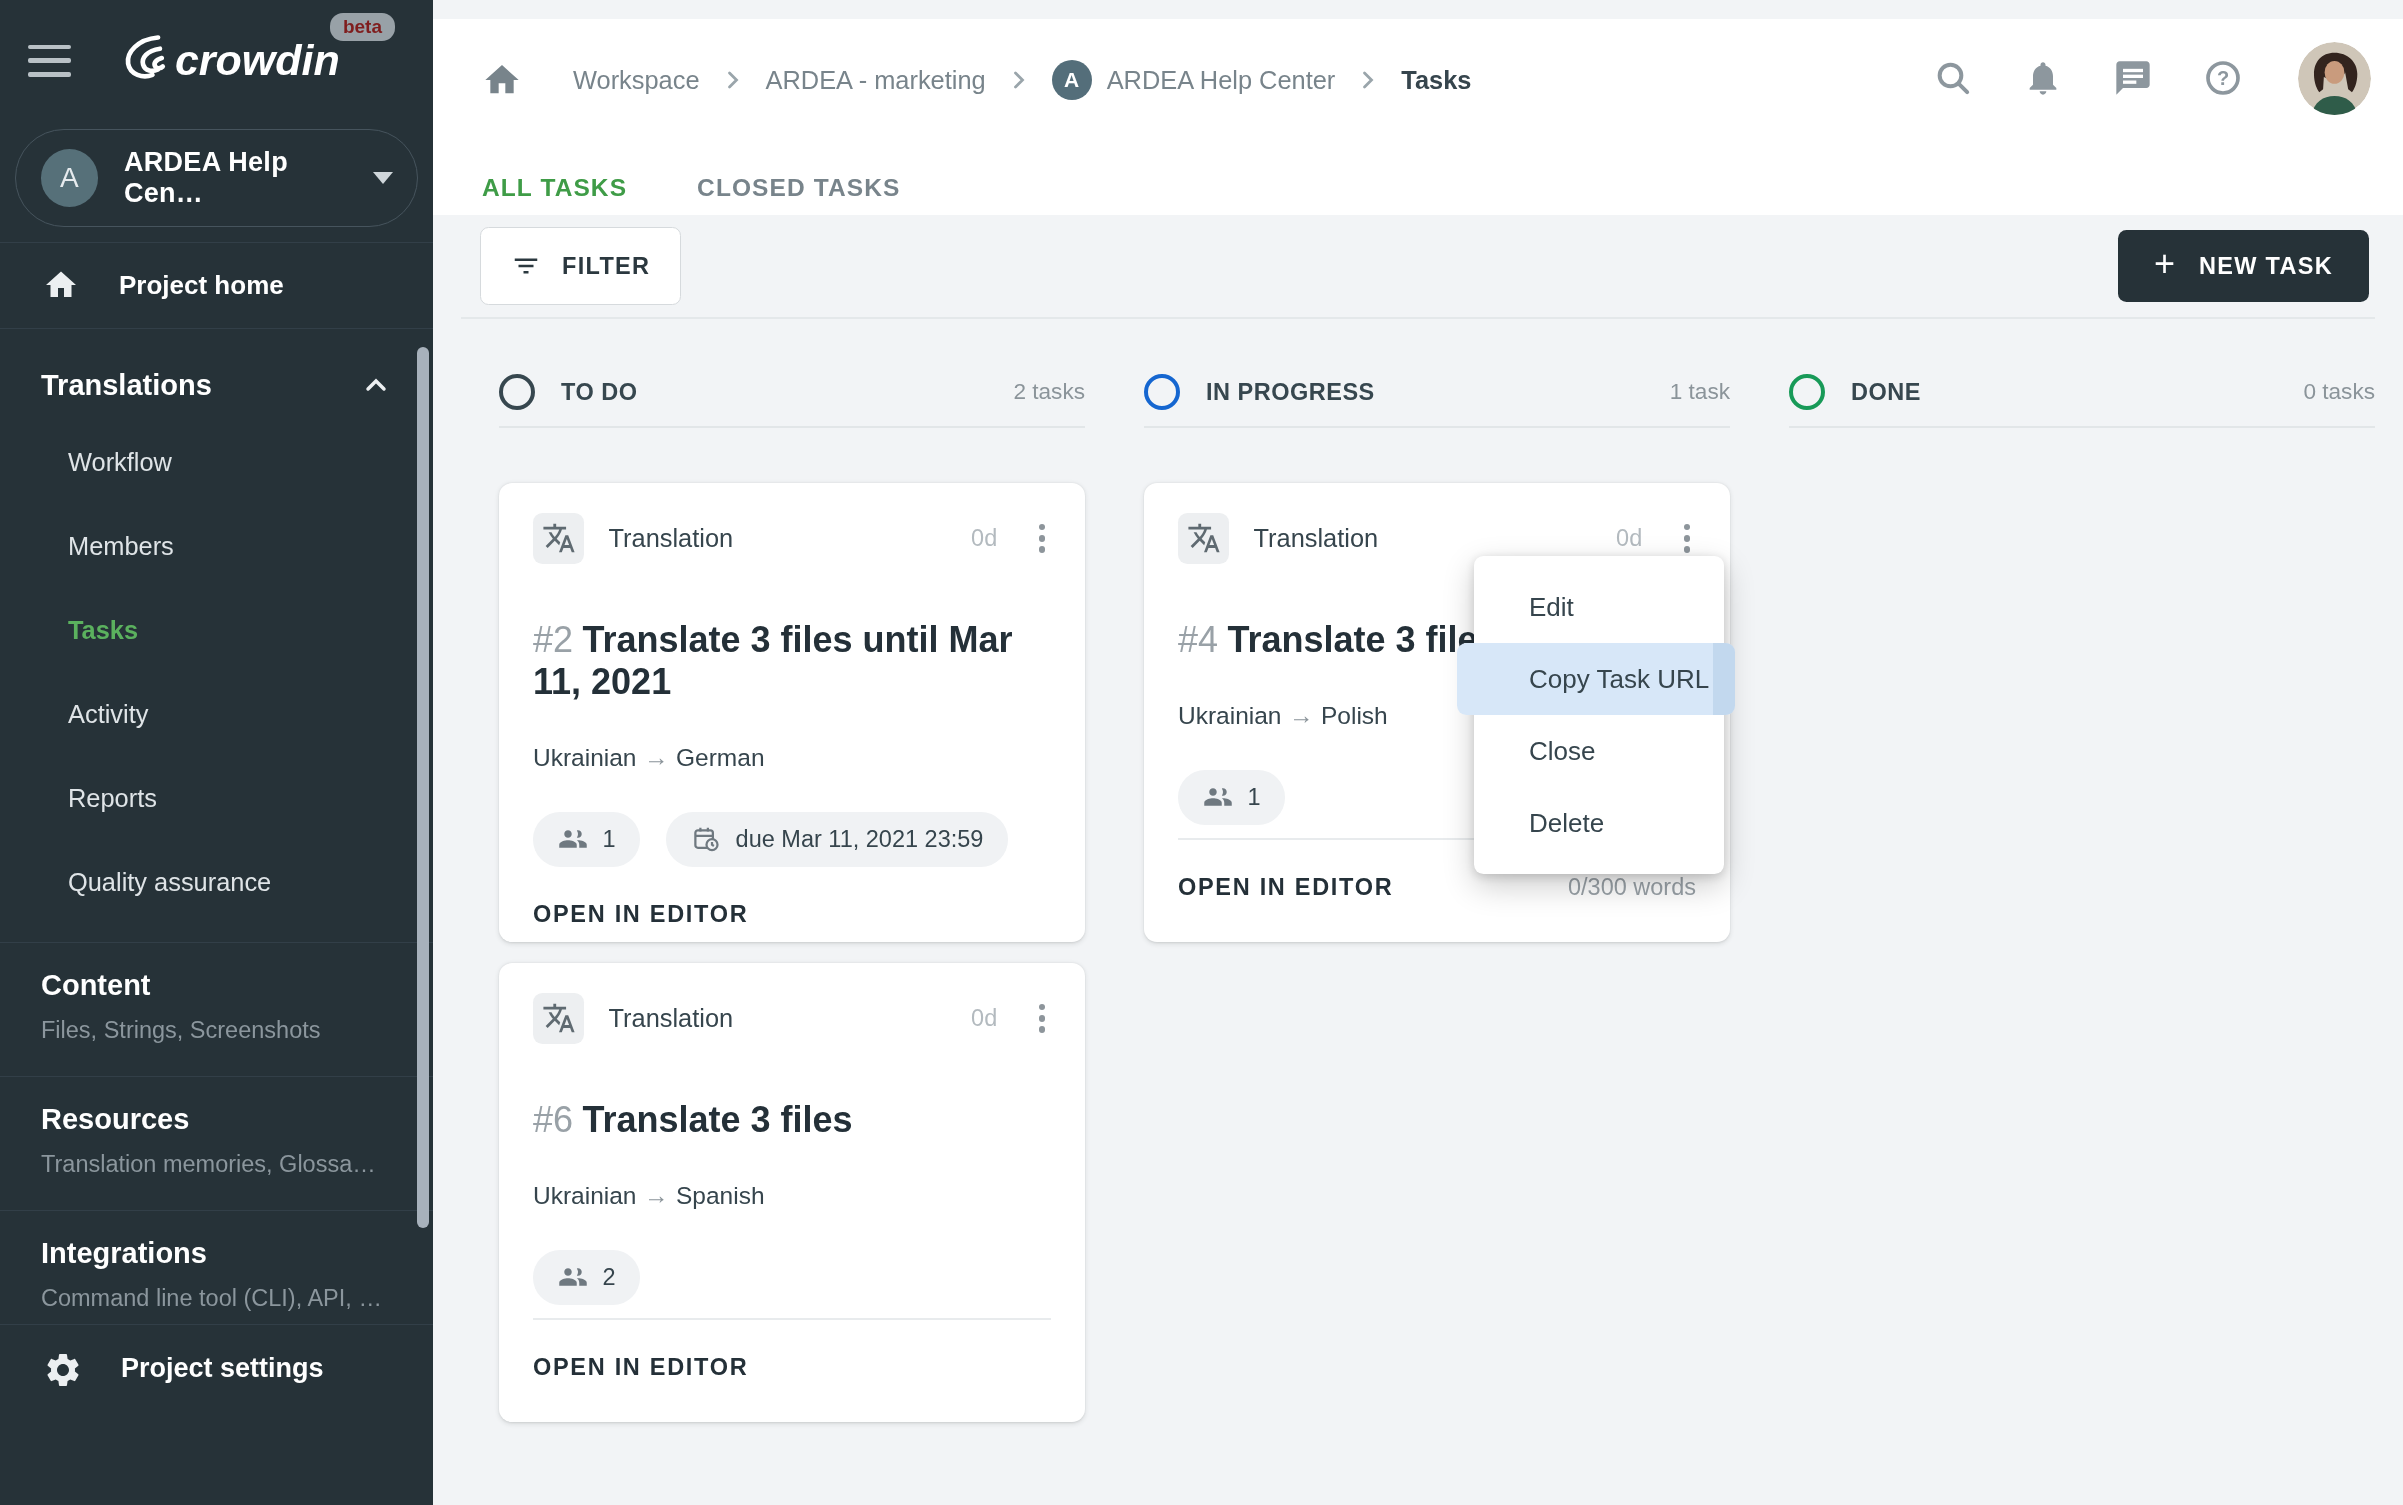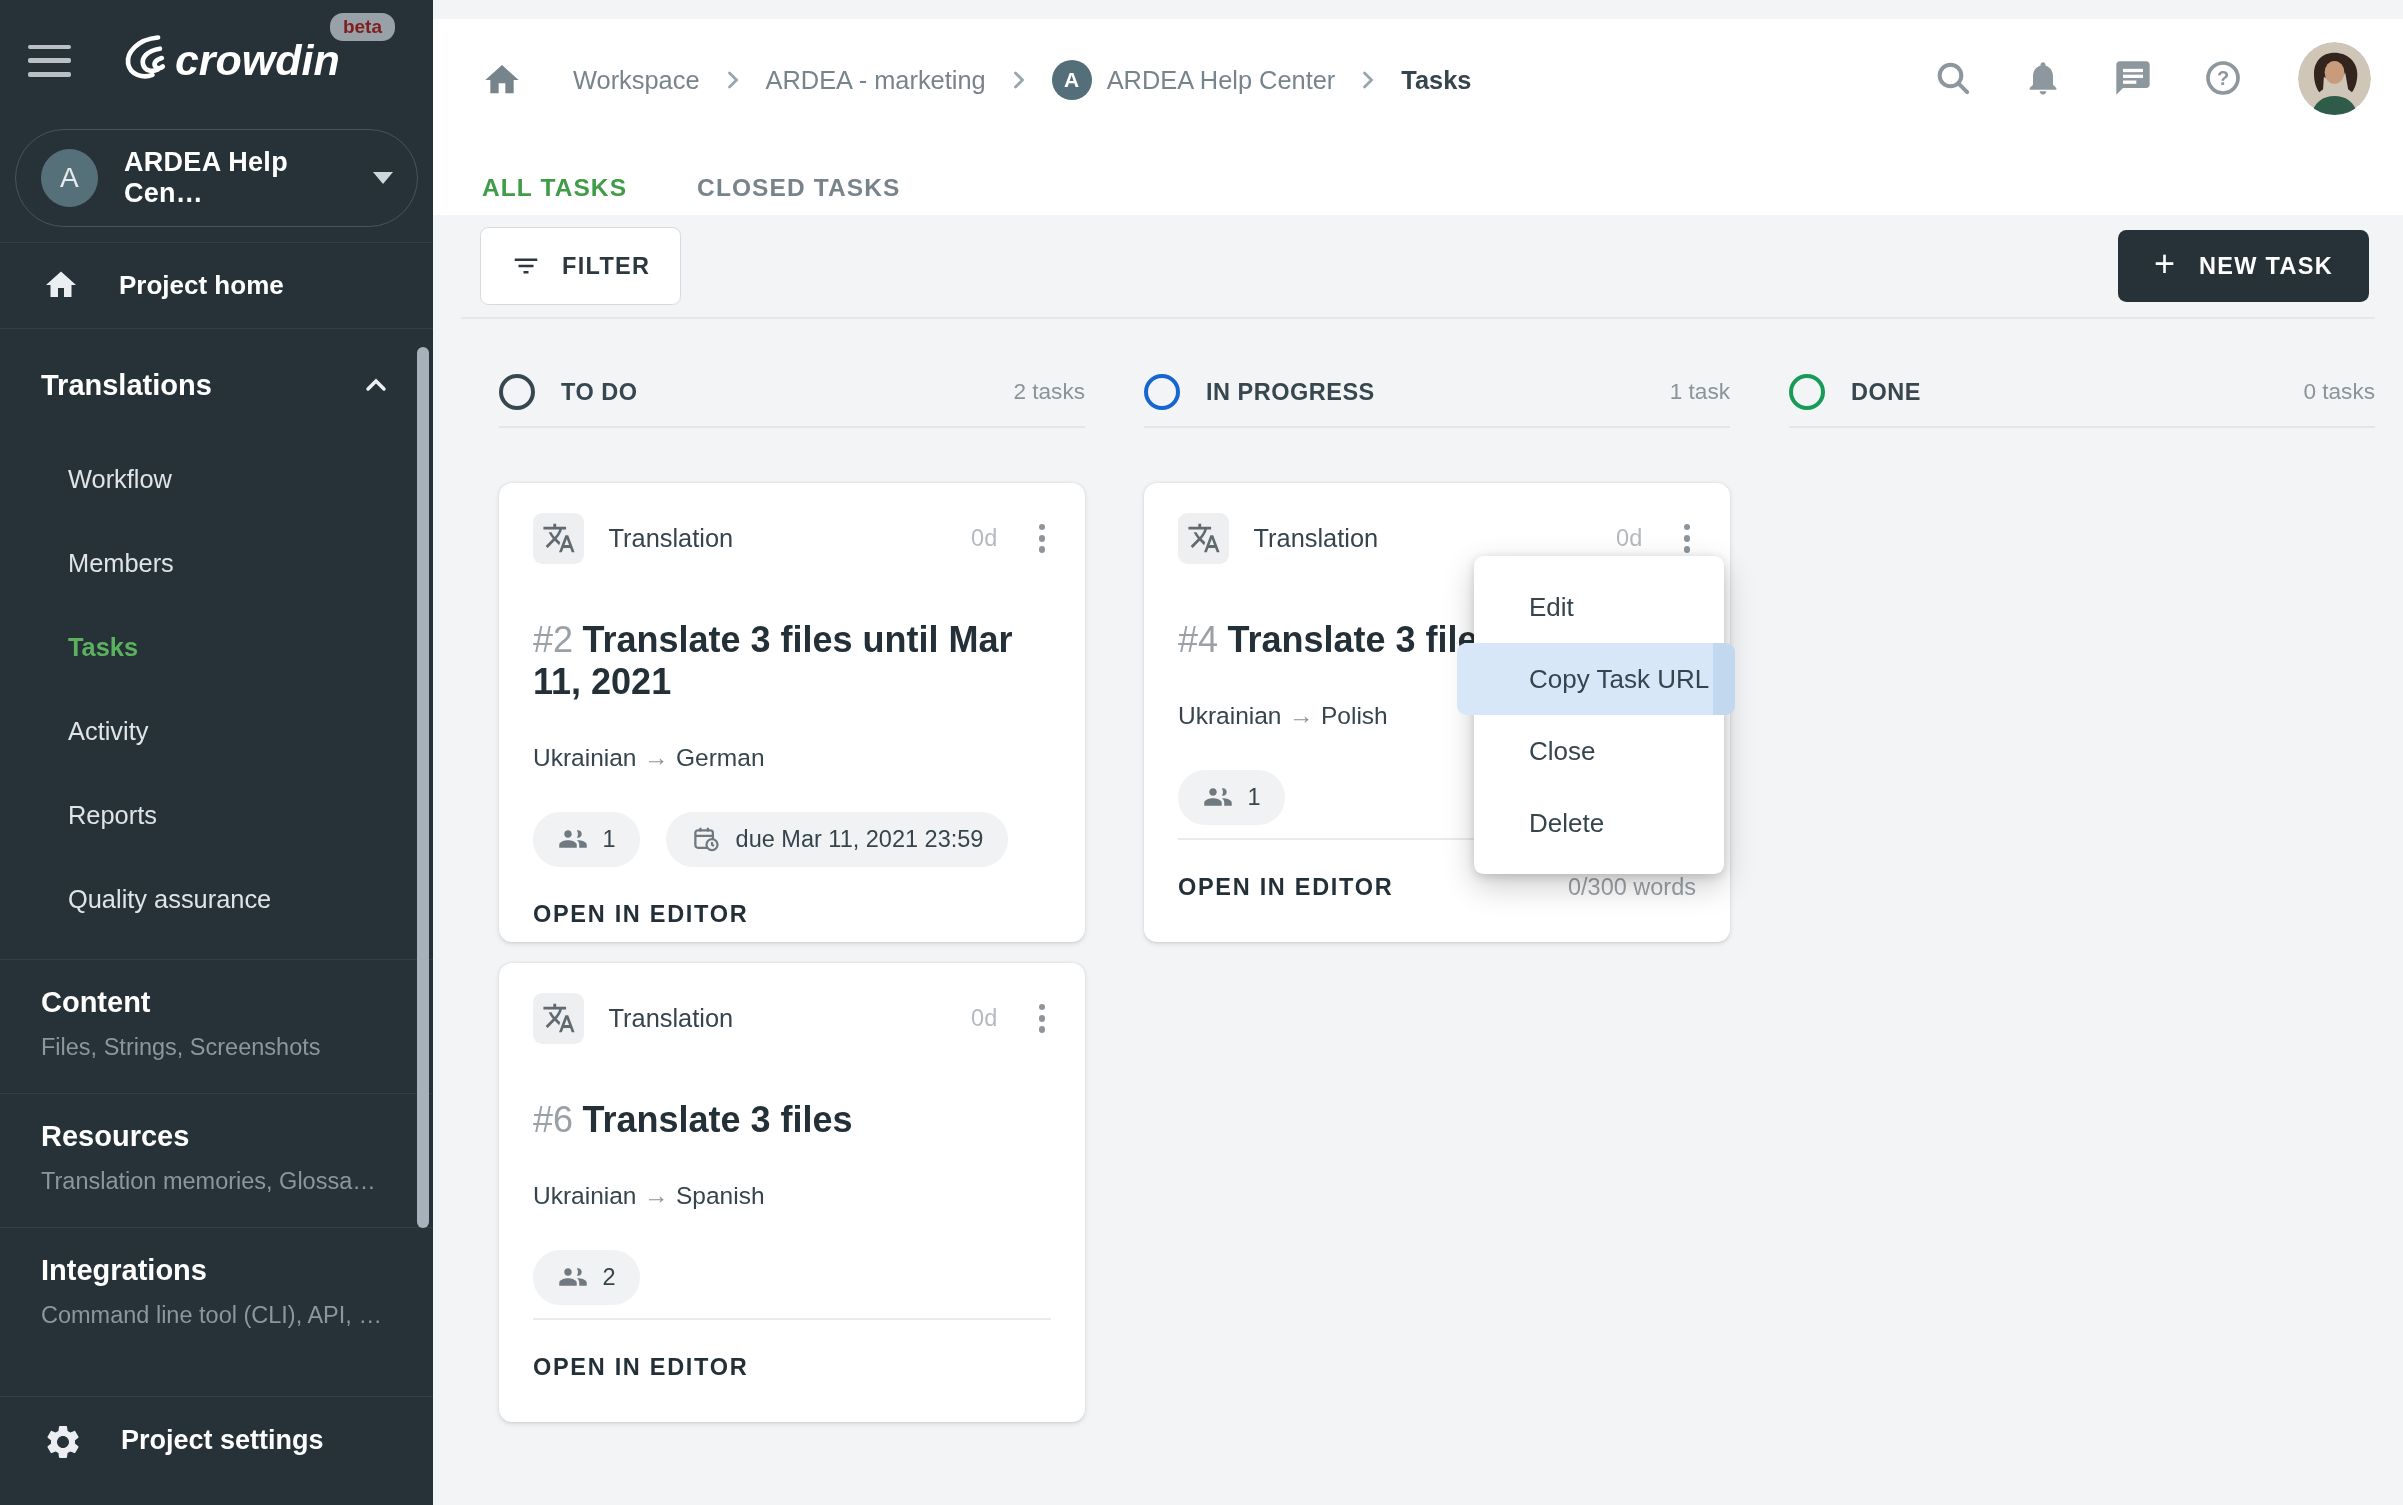--- a/index.html
+++ b/index.html
@@ -12,29 +12,29 @@
   .hamburger{width:43px;height:32px;border:0;background:none;cursor:pointer;display:flex;flex-direction:column;justify-content:space-between;padding:0;}
   .hamburger i{display:block;height:4.7px;border-radius:1.9px;background:#b9c1c6;}
   .logo{margin-left:34px;}
   .beta{position:absolute;top:13px;right:38px;background:#98a1a7;color:#7f1d1d;font-size:19px;font-weight:bold;padding:2.8px 13px;border-radius:13px;}
   .proj-select{margin:7.5px 15px 15px;height:98px;border:0.9px solid #46545d;border-radius:49px;display:flex;align-items:center;padding:0 24.5px;cursor:pointer;}
   .proj-avatar{width:58px;height:58px;border-radius:50%;background:#567079;display:flex;align-items:center;justify-content:center;font-size:28px;color:#e6ebee;}
   .proj-name{margin-left:26px;font-size:27px;font-weight:bold;letter-spacing:0.3px;}
   .caret{margin-left:auto;width:0;height:0;border-left:10.4px solid transparent;border-right:10.4px solid transparent;border-top:12.2px solid #cfd6da;}
   .proj-home{height:87px;display:flex;align-items:center;padding-left:43px;border-top:0.9px solid #323f48;border-bottom:0.9px solid #323f48;cursor:pointer;}
   .proj-home .lbl{margin-left:40px;font-size:26px;font-weight:600;}
-  .sb-sec-head{display:flex;align-items:center;padding:17px 41px;font-size:29px;font-weight:bold;}
+  .sb-sec-head{display:flex;align-items:center;padding:0 41px;font-size:29px;font-weight:bold;}
   .sec-translations{padding-top:40px;}
   .chev-up{margin-left:auto;}
   .sb-items{list-style:none;margin:19px 0 0;padding:0 0 17px;}
   .sb-items li{height:84px;display:flex;align-items:center;padding-left:68px;font-size:25.4px;color:#dfe4e7;cursor:pointer;}
   .sb-items li.active{color:#5bb15e;font-weight:600;}
   .sb-block{border-top:0.9px solid #323f48;padding:26px 41px 32px;}
   .sb-block .cap{margin-top:15px;font-size:23.5px;color:#8b969d;}
-  .sb-footer{position:absolute;left:0;right:0;bottom:0;height:110px;border-top:0.9px solid #323f48;background:#263238;display:flex;align-items:flex-start;padding:24.5px 0 0 43px;cursor:pointer;}
+  .sb-footer{position:absolute;left:0;right:0;bottom:0;height:182px;border-top:0.9px solid #323f48;background:#263238;display:flex;align-items:flex-start;padding:24.5px 0 0 43px;cursor:pointer;}
   .sb-footer .lbl{margin-left:38px;font-size:27px;font-weight:600;margin-top:3.8px;}
   .sb-scrollbar{position:absolute;top:347px;right:3.8px;width:12.2px;height:881px;border-radius:6.6px;background:#a7b1bb;}
 
   
   .topbar{position:absolute;left:433px;top:0;width:1970px;height:215px;background:#fff;margin-top:19px;}
   .breadcrumb{height:122px;display:flex;align-items:center;padding-left:49px;}
   .bc-item{font-size:25.4px;color:#78848b;cursor:pointer;}
   .bc-current{font-size:25.4px;color:#36454d;font-weight:600;}
   .bc-sep{margin:0 19px;display:flex;}
   .bc-avatar{width:40px;height:40px;border-radius:50%;background:#546e7a;color:#fff;font-size:21px;font-weight:bold;display:flex;align-items:center;justify-content:center;margin-right:15px;}

